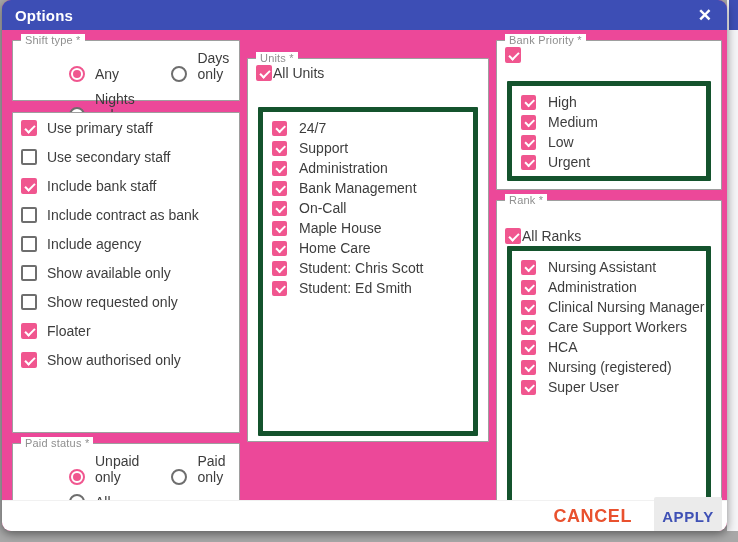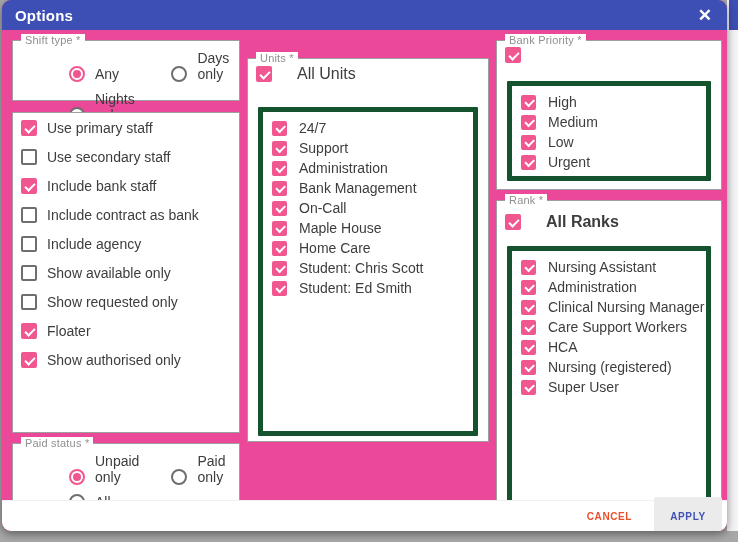--- a/index.html
+++ b/index.html
@@ -35,26 +35,26 @@
   .modal-content {
     position:absolute; top:30px; left:0; right:0; bottom:31px;
     overflow:hidden;
   }
   .modal-footer {
     position:absolute; left:0; right:0; bottom:0; height:31px;
     background:#fff; display:flex; align-items:center; justify-content:flex-end;
     padding:0 5px; border-top:1px solid #f1f1f1;
   }
   .btn-cancel {
-    color:#e9512e; font-size:10px; font-weight:bold; letter-spacing:.6px;
+    color:#e9512e; font-size:18px; font-weight:bold; letter-spacing:.6px;
     background:none; border:none; cursor:pointer; margin-right:22px;
     font-family:"Liberation Sans", sans-serif;
   }
   .btn-apply {
-    color:#3f51b5; font-size:10px; font-weight:bold; letter-spacing:.6px;
+    color:#3f51b5; font-size:15px; font-weight:bold; letter-spacing:.6px;
     background:#ebebeb; border:none; border-radius:2px; cursor:pointer;
     width:68px; height:38px;
     font-family:"Liberation Sans", sans-serif;
   }
 
   .fs {
     position:absolute; border:1px solid #9e9e9e; border-radius:1px; background:#fff;
   }
   .fs .legend {
     position:absolute; top:-7px; left:8px; background:#fff; padding:0 4px;
@@ -91,35 +91,35 @@
     position:relative; flex:none; background:#fff;
   }
   .cb.checked { background:#f0568f; border-color:#f0568f; }
   .cb.checked::after {
     content:""; position:absolute; left:2px; top:3px; width:8px; height:4px;
     border-left:2px solid #fff; border-bottom:2px solid #fff;
     transform:rotate(-45deg);
   }
 
   .all-row { position:absolute; top:6px; left:8px; display:flex; align-items:center; cursor:pointer; }
-  .all-row .lbl { margin-left:25px; font-size:16px; }
+  .all-row .lbl { margin-left:1px; font-size:14px; }
 
   .inner {
     position:absolute; left:10px; right:10px; border:5px solid #14532d; border-radius:1px;
     overflow:hidden;
   }
   .inner .cb-rows { padding:8px 0 0 9px; }
   .inner .cb-row { height:16px; margin-bottom:4px; }
   .inner .cb { width:15px; height:15px; }
   .inner .cb.checked::after { left:2px; top:2.5px; width:7px; height:3.5px; }
   .inner .lbl { margin-left:12px; }
 
   .fs-units .inner { top:48px; bottom:5px; }
   .fs-bank  .inner { top:40px; bottom:8px; }
-  .fs-rank  .all-row { top:12px;font-weight:bold; }
+  .fs-rank  .all-row { top:27px; }
   .fs-rank  .inner { top:45px; bottom:5px; }
 </style>
 </head>
 <body>
 
 <div class="bg-right"></div>
 <div class="bg-right-top"></div>
 
 <div class="modal">
 

